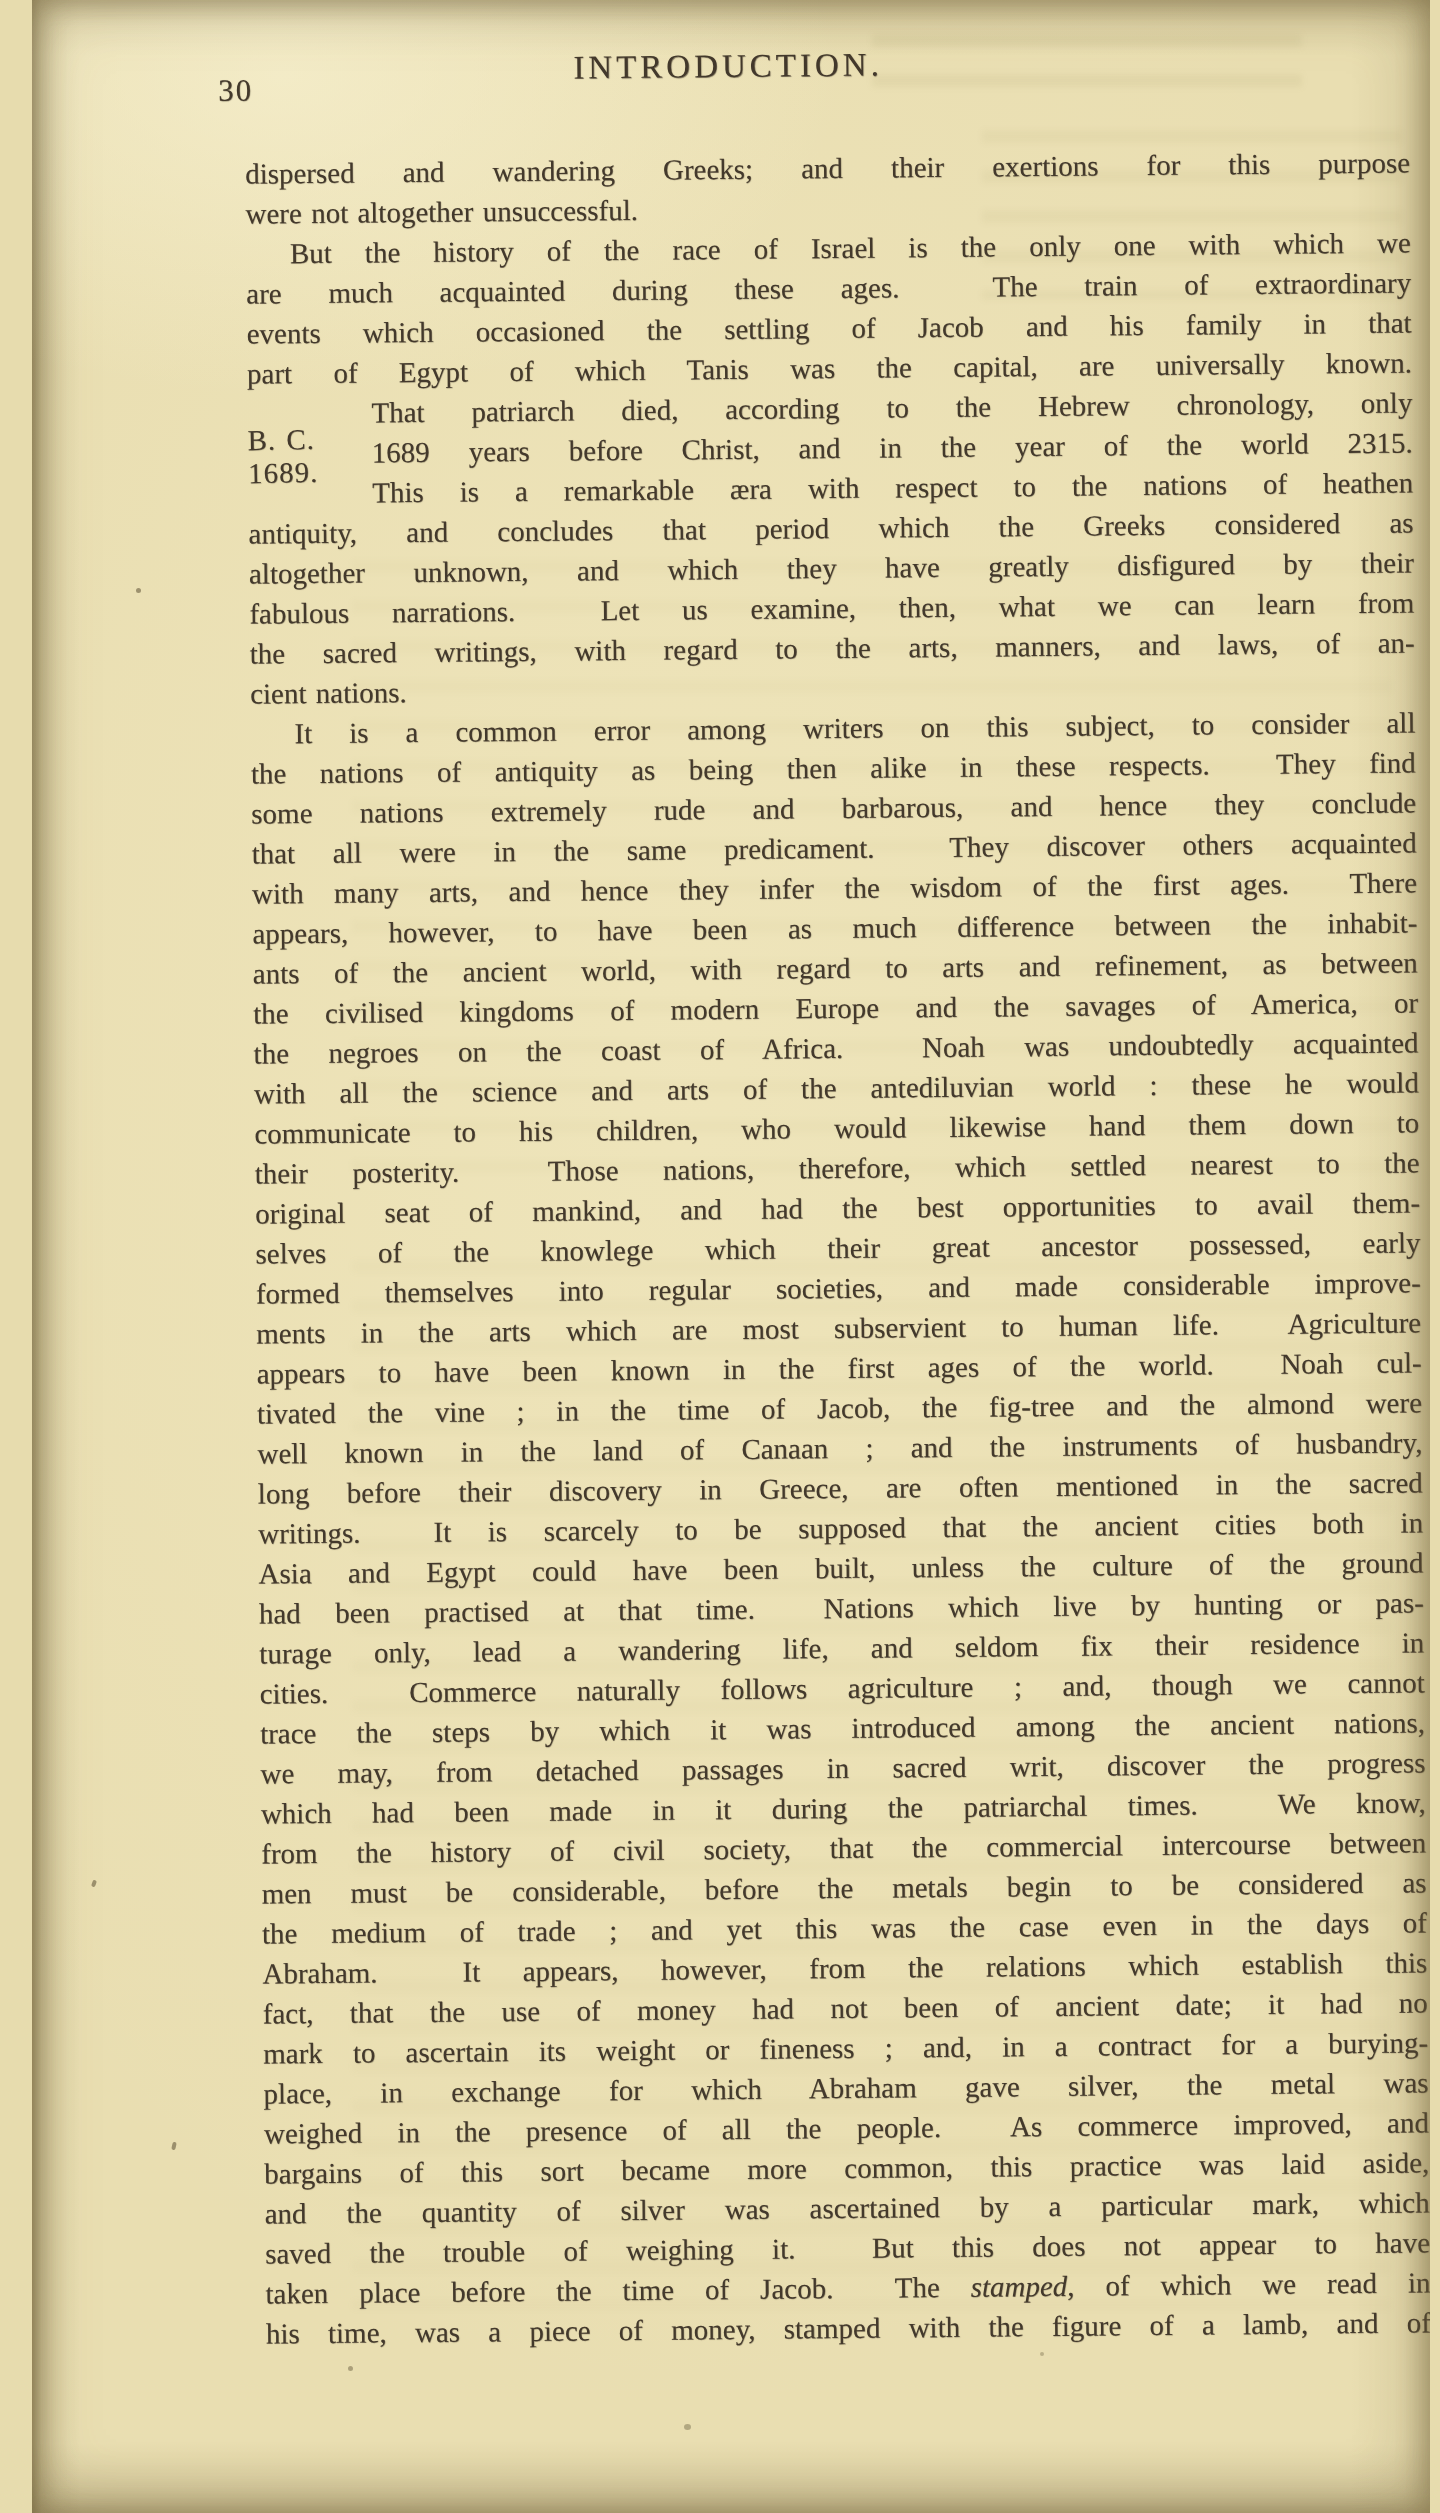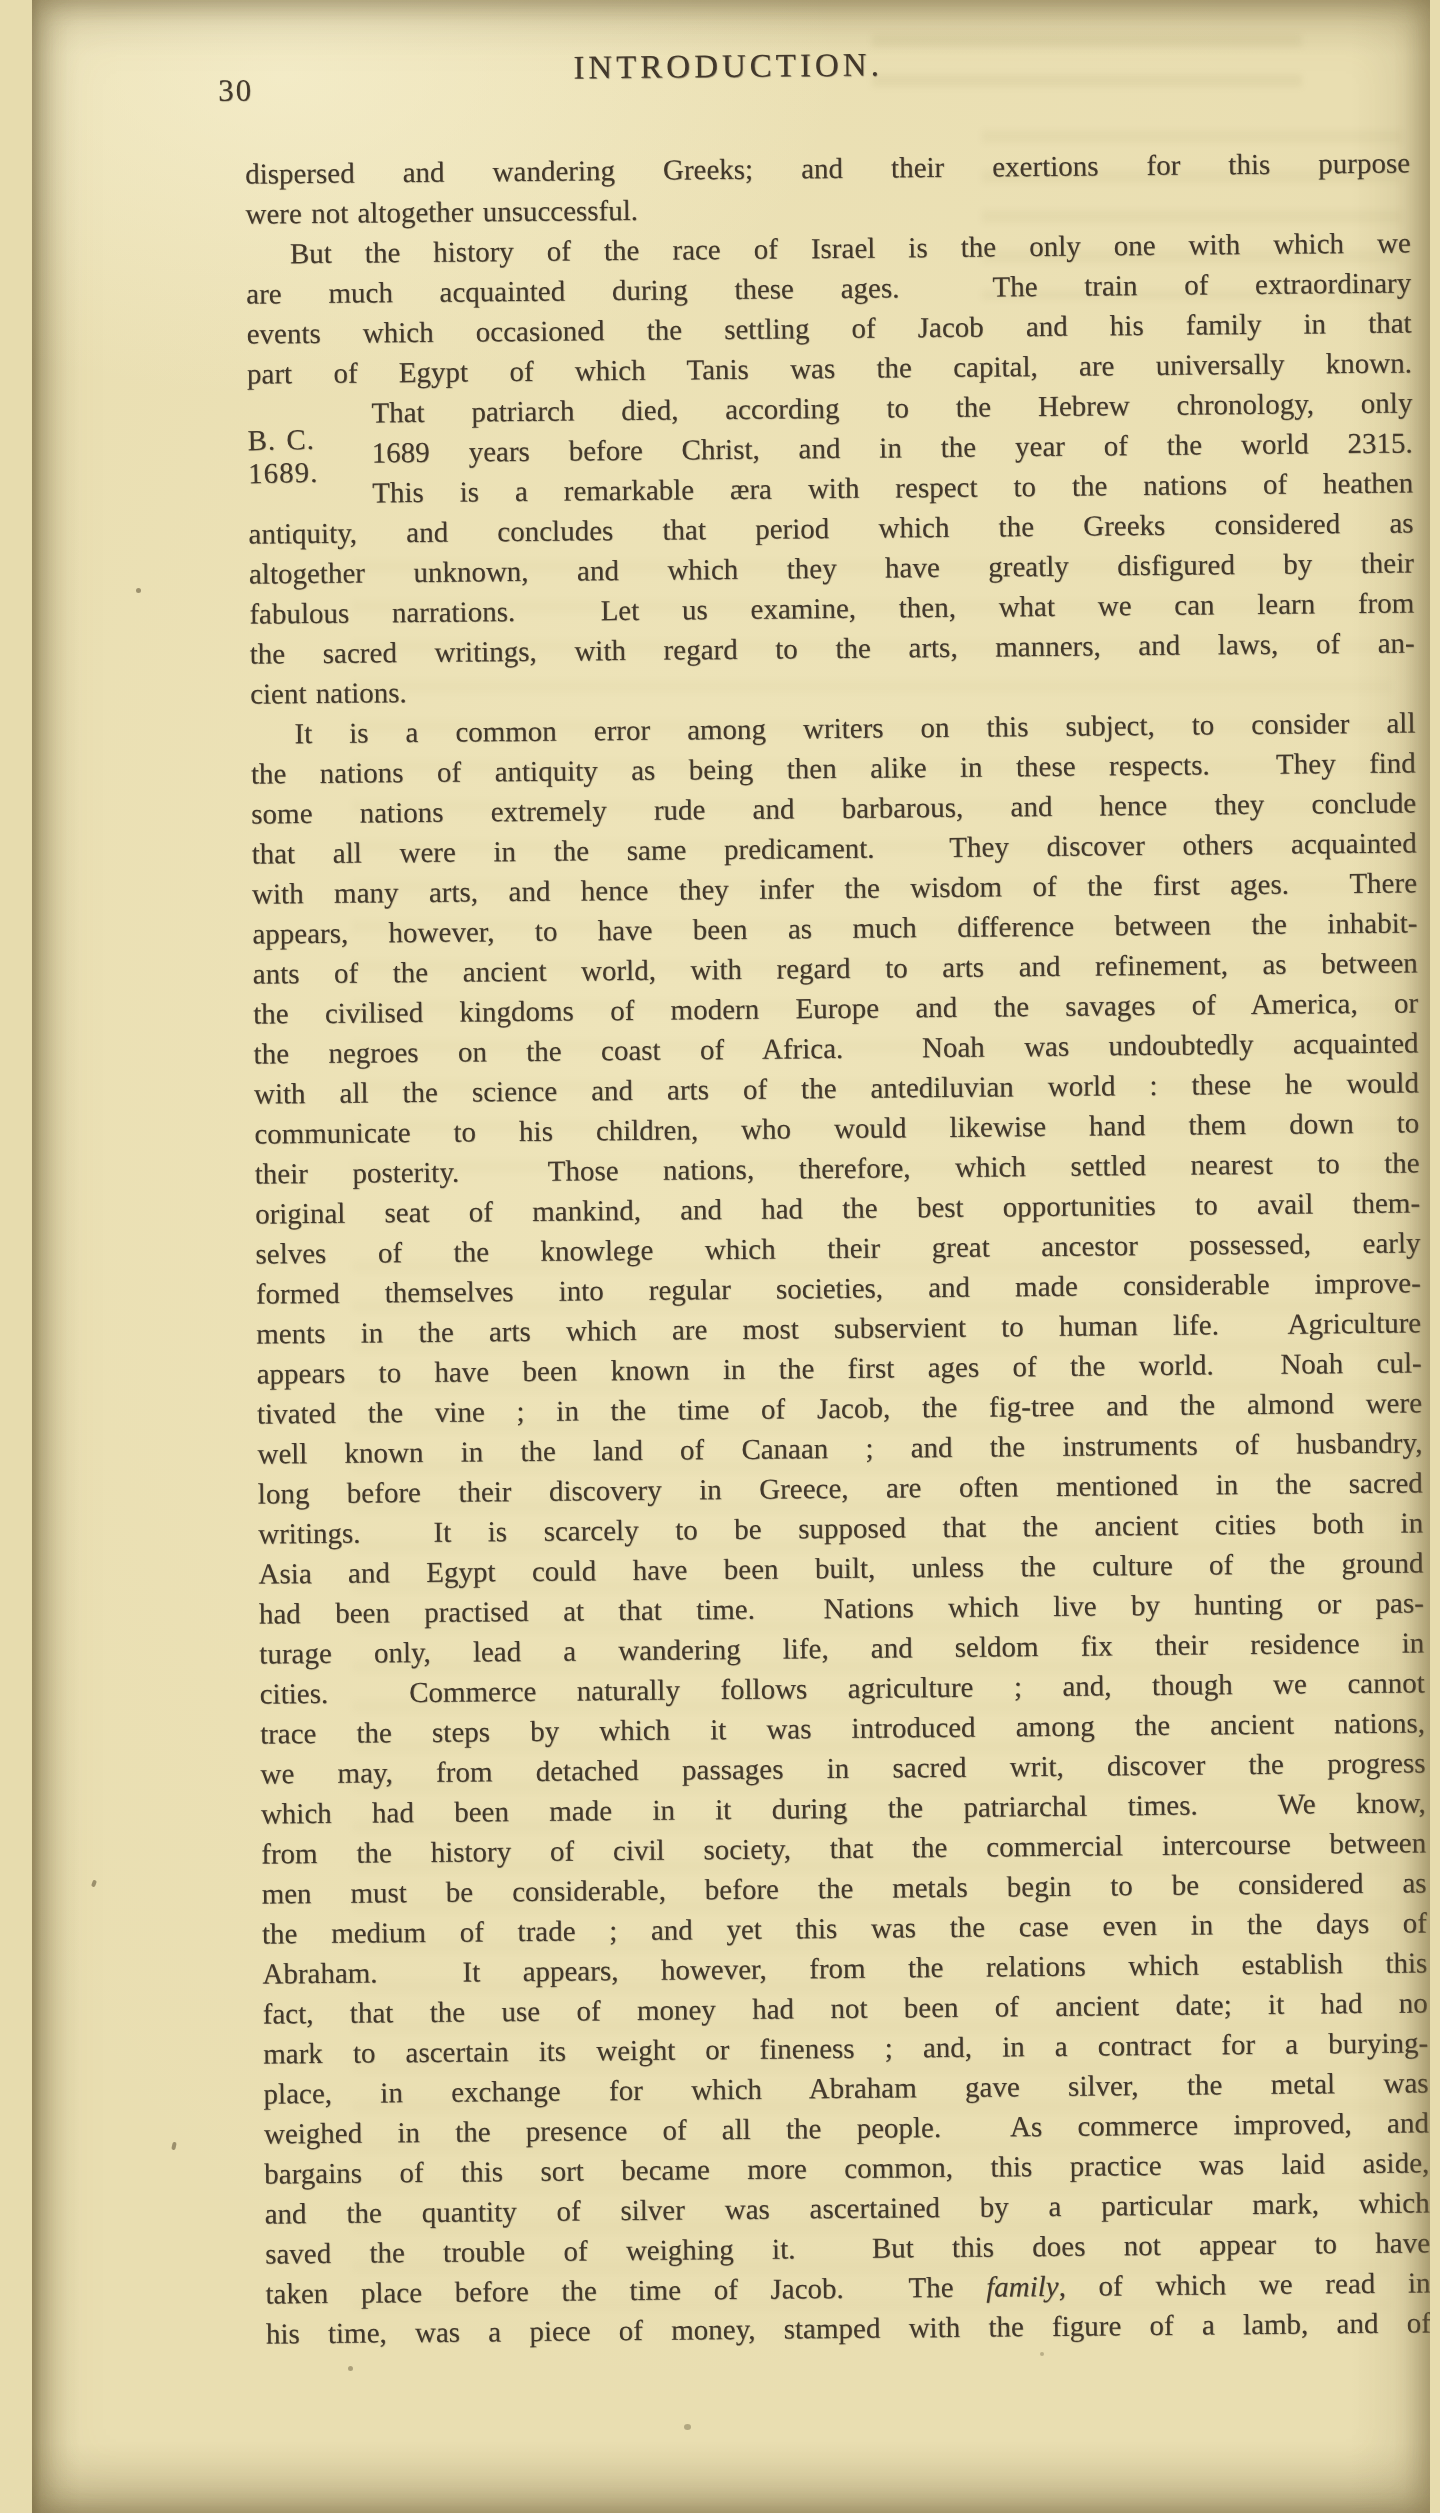--- a/index.html
+++ b/index.html
@@ -187,21 +187,21 @@
         <div class="line j">men must be considerable, before the metals begin to be considered as</div>
         <div class="line j">the medium of trade ; and yet this was the case even in the days of</div>
         <div class="line j">Abraham.&nbsp; It appears, however, from the relations which establish this</div>
         <div class="line j">fact, that the use of money had not been of ancient date; it had no</div>
         <div class="line j">mark to ascertain its weight or fineness ; and, in a contract for a burying-</div>
         <div class="line j">place, in exchange for which Abraham gave silver, the metal was</div>
         <div class="line j">weighed in the presence of all the people.&nbsp; As commerce improved, and</div>
         <div class="line j">bargains of this sort became more common, this practice was laid aside,</div>
         <div class="line j">and the quantity of silver was ascertained by a particular mark, which</div>
         <div class="line j">saved the trouble of weighing it.&nbsp; But this does not appear to have</div>
-        <div class="line j">taken place before the time of Jacob.&nbsp; The <i>family</i>, of which we read in</div>
+        <div class="line j">taken place before the time of Jacob.&nbsp; The <i>stamped</i>, of which we read in</div>
         <div class="line j">his time, was a piece of money, stamped with the figure of a lamb, and of</div>
       </div>
   </div>
 
   <div class="speck s1"></div>
   <div class="speck s2"></div>
   <div class="speck s3"></div>
   <div class="speck s4"></div>
   <div class="speck s5"></div>
   <div class="speck s7"></div>

